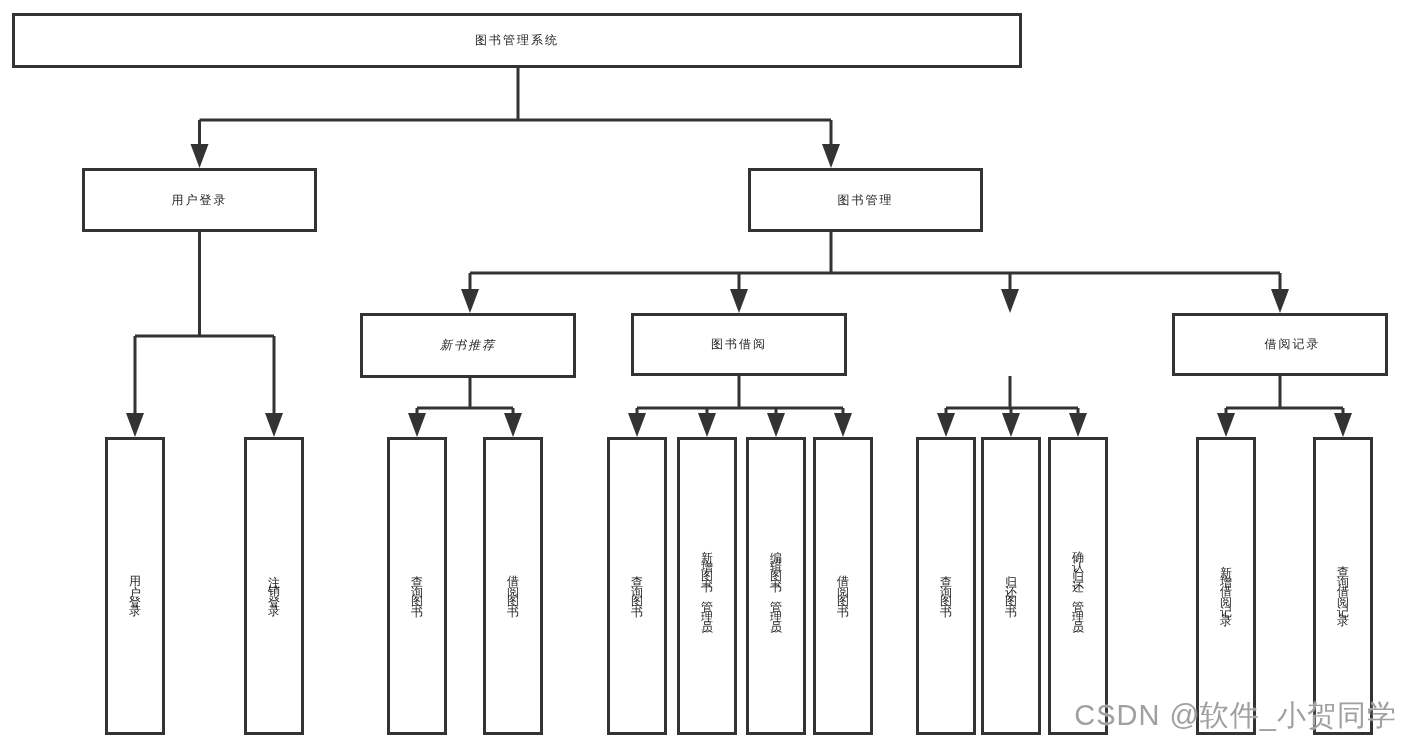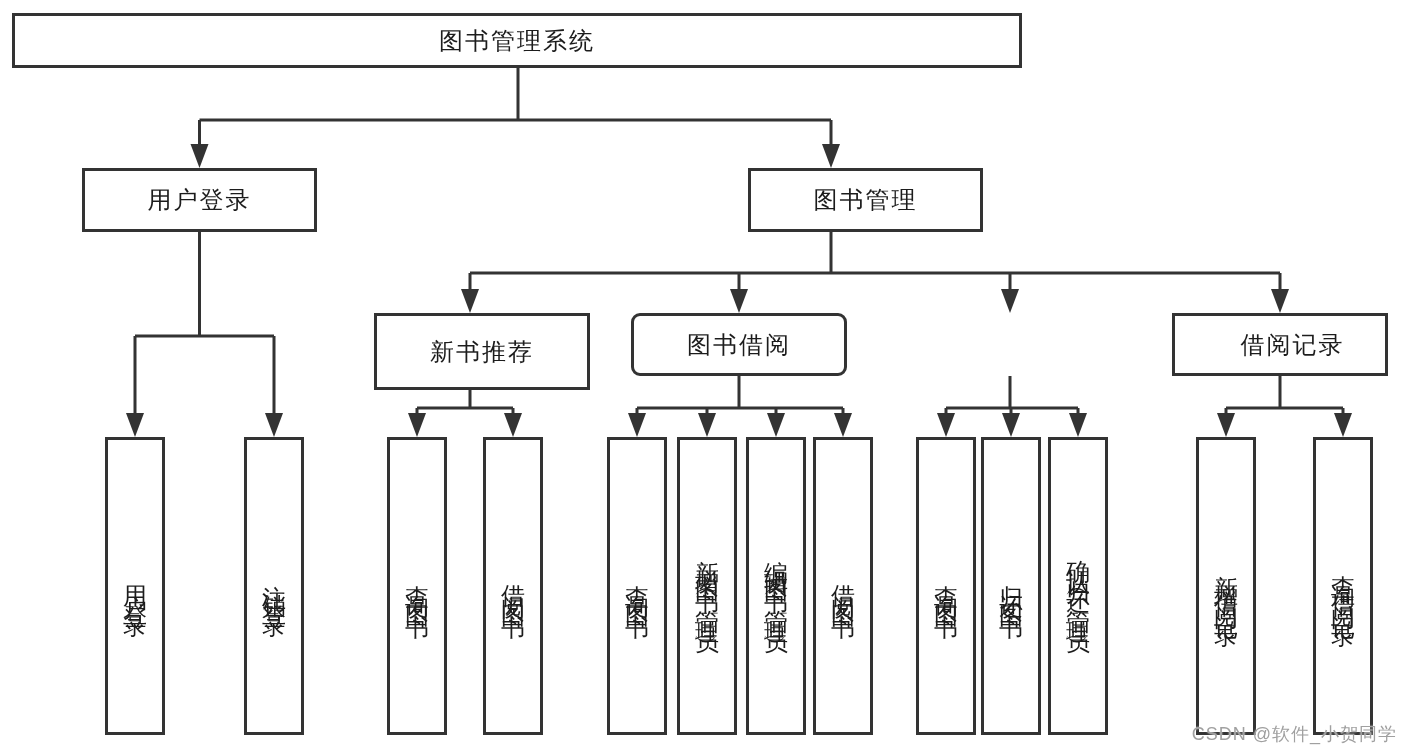--- a/index.html
+++ b/index.html
@@ -16,36 +16,36 @@
     position: absolute;
     box-sizing: border-box;
     background: #ffffff;
     border: 3px solid #333333;
     display: flex;
     align-items: center;
     justify-content: center;
   }
   .node .lbl {
     color: #1c1c1c;
-    font-size: 24px;
+    font-size: 12px;
     letter-spacing: 2px;
     white-space: nowrap;
   }
   .node.v .lbl {
     writing-mode: vertical-rl;
     text-orientation: mixed;
     letter-spacing: 10px;
     line-height: 1;
     white-space: normal;
   }
   .watermark {
     position: absolute;
     right: 8px;
-    bottom: 1px;
-    font-size: 18px;
+    bottom: 11px;
+    font-size: 29px;
     color: #a0a0a0;
     letter-spacing: 1px;
     text-shadow: 0 0 2px #ffffff;
     white-space: nowrap;
   }
 </style>
 </head>
 <body>
 
 <div id="canvas">
@@ -97,24 +97,24 @@
     <span class="lbl">图书管理系统</span>
   </div>
 
   <div class="node h" style="left:82px; top:168px; width:235px; height:64px;">
     <span class="lbl">用户登录</span>
   </div>
   <div class="node h" style="left:712px; top:168px; width:235px; height:64px;margin-left:36px;">
     <span class="lbl">图书管理</span>
   </div>
 
-  <div class="node h" style="left:374px; top:313px; width:216px; height:77px;">
+  <div class="node h" style="left:360px; top:313px; width:216px; height:65px;font-style:italic;">
     <span class="lbl">新书推荐</span>
   </div>
-  <div class="node h" style="left:631px; top:313px; width:216px; height:63px;border-radius:9px;">
+  <div class="node h" style="left:631px; top:313px; width:216px; height:63px;">
     <span class="lbl">图书借阅</span>
   </div>
   <div class="node h" style="left:1172px; top:313px; width:216px; height:63px;padding-left:25px;">
     <span class="lbl">借阅记录</span>
   </div>
 
   <div class="node v" style="left:105px; top:437px; width:60px; height:298px;">
     <span class="lbl">用户登录</span>
   </div>
   <div class="node v" style="left:244px; top:437px; width:60px; height:298px;">

